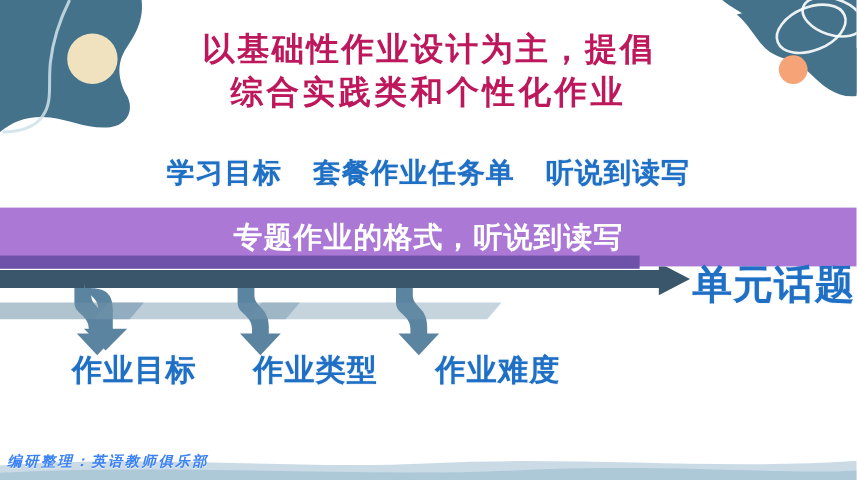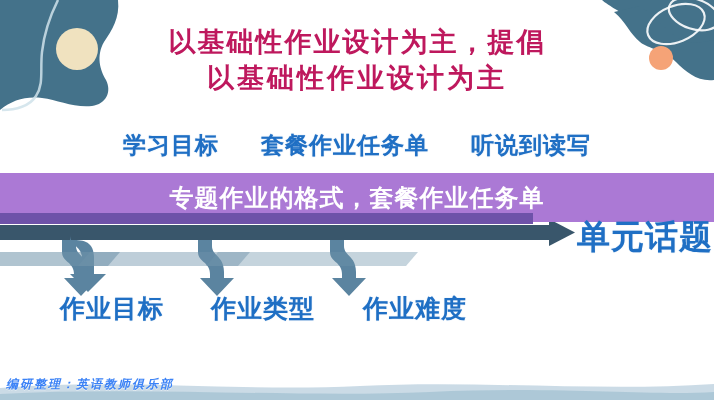--- a/index.html
+++ b/index.html
@@ -48,21 +48,21 @@
 
   
   .chip-row {
     position: absolute;
     left: 0;
     top: 131px;
     width: 714px;
     display: flex;
     justify-content: center;
     align-items: baseline;
-    gap: 42px;
+    gap: 26px;
     white-space: nowrap;
     text-align: right;
   }
   .chip {
     font-family: "DejaVu Sans", "Liberation Sans", sans-serif;
     font-weight: bold;
     font-size: 23px;
     line-height: 28px;
     color: #1f6fc4;
     letter-spacing: 1px;
@@ -190,32 +190,32 @@
     <ellipse cx="694" cy="14" rx="26" ry="15" fill="none" stroke="#ffffff" stroke-width="2.2" opacity="0.9" transform="rotate(18 694 14)"></ellipse>
 
     <circle cx="661" cy="58" r="12" fill="#f5a377"></circle>
 
     <path d="M0,388 C120,378 240,392 360,386 C480,380 600,392 714,384 L714,400 L0,400 Z" fill="#b9cfdd" opacity="0.75"></path>
     <path d="M0,394 C140,386 300,398 430,392 C560,386 650,396 714,392 L714,400 L0,400 Z" fill="#9dbed0" opacity="0.65"></path>
   </svg>
 
   <div class="headline">
     <div class="line1">以基础性作业设计为主，提倡</div>
-    <div class="line2">以基础性作业设计为主</div>
+    <div class="line2">综合实践类和个性化作业</div>
   </div>
 
   <div class="chip-row">
     <span class="chip">学习目标</span>
     <span class="chip">套餐作业任务单</span>
     <span class="chip">听说到读写</span>
   </div>
 
   <div class="banner"></div>
   <div class="banner-shadow"></div>
-  <div class="banner-title">专题作业的格式，套餐作业任务单</div>
+  <div class="banner-title">专题作业的格式，听说到读写</div>
 
   <svg class="flow-svg" viewBox="0 0 714 100">
 
     <rect x="0" y="3" width="555" height="15" fill="#39566b"></rect>
     <polygon points="549,-3 575,10.5 549,24" fill="#39566b"></polygon>
 
     <path d="M70,18 L70,13 C70,24 82,24 82,36 L82,52 L70,52 L88,70 L106,52 L94,52 L94,36 C94,18 82,18 70,18 Z" fill="#5b84a0"></path>
     <path d="M62,18 L62,30 C62,40 74,40 74,52 L74,56 L64,56 L81,74 L98,56 L88,56 L88,50
              C88,34 76,34 76,24 L76,18 Z" fill="#5b84a0"></path>
 

